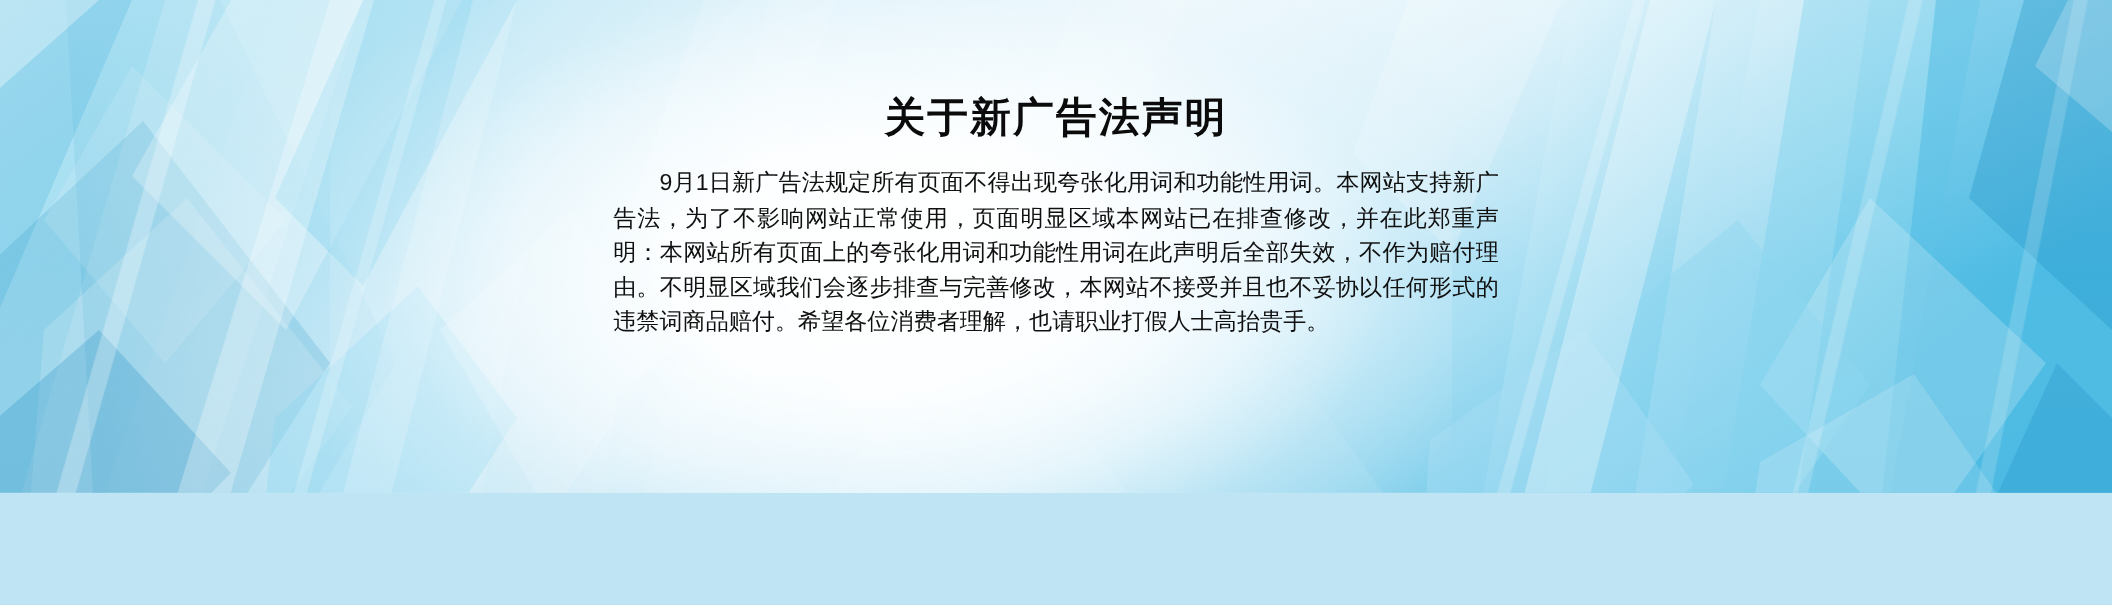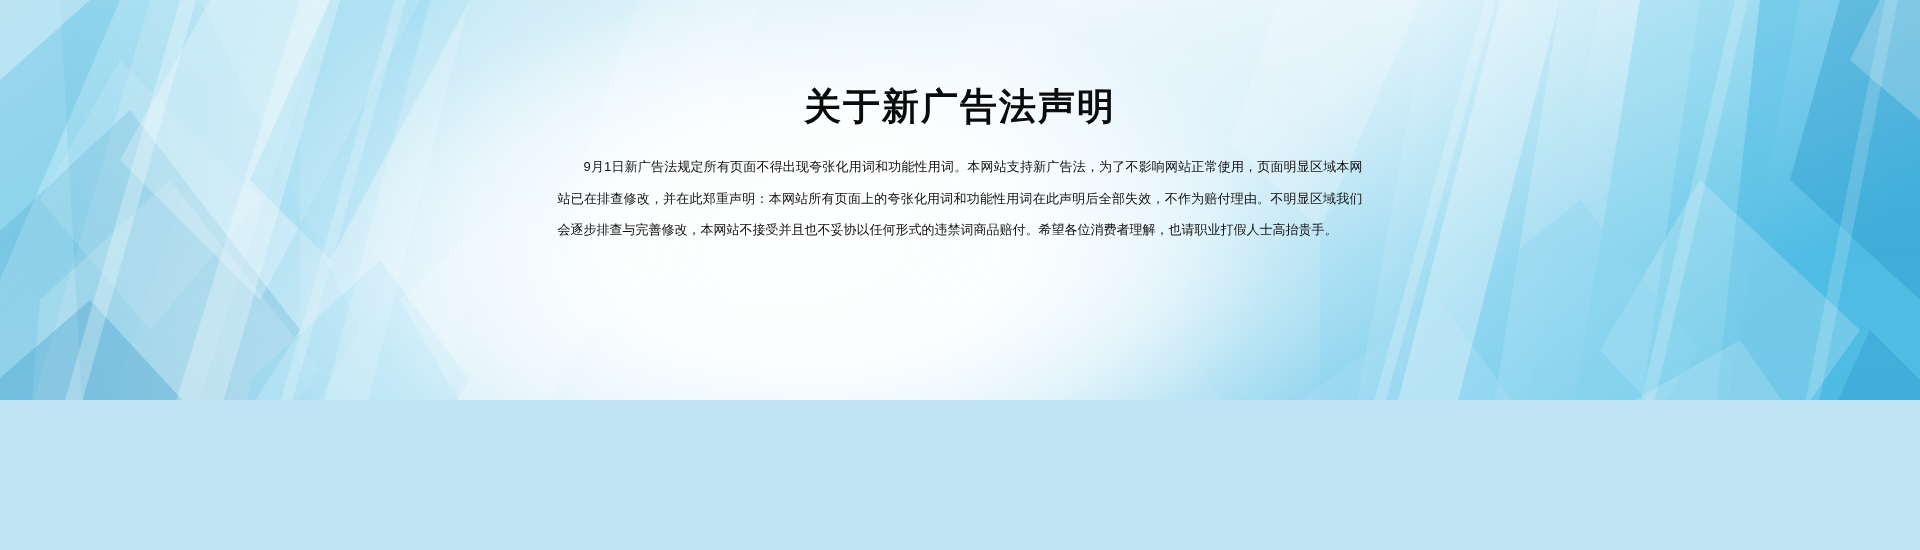--- a/index.html
+++ b/index.html
@@ -4,21 +4,21 @@
 <style>
   * { margin:0; padding:0; box-sizing:border-box; }
   html,body { width:1920px; height:550px; overflow:hidden; }
   body {
     font-family:"Liberation Sans","DejaVu Sans",sans-serif;
     background:#bfe4f4;
     position:relative;
   }
   #banner {
     position:absolute; inset:0;
-    width:1920px; height:400px;
+    width:1920px; height:448px;
     overflow:hidden;
   }
   #bg-art { position:absolute; inset:0; width:1920px; height:550px; }
   #glow {
     position:absolute; left:300px; top:0; width:1020px; height:550px;
     background:radial-gradient(ellipse 58% 62% at 50% 45%,
       rgba(255,255,255,0.96) 0%,
       rgba(255,255,255,0.90) 34%,
       rgba(247,252,254,0.68) 58%,
       rgba(232,246,252,0.28) 78%,
@@ -35,21 +35,21 @@
     font-weight:bold;
     color:#0b0b0b;
     letter-spacing:2px;
     line-height:1.25;
     text-align:center;
   }
   #body-block {
     margin-top:21px;
     width:805px;
     color:#101010;
-    font-size:13px;
+    font-size:21px;
     line-height:31.5px;
     text-align:justify;
     text-justify:inter-ideograph;
   }
   #body-block p { margin:0; }
   #para-main { text-indent:2em; }
   #para-note { text-indent:0; }
 </style>
 </head>
 <body>

